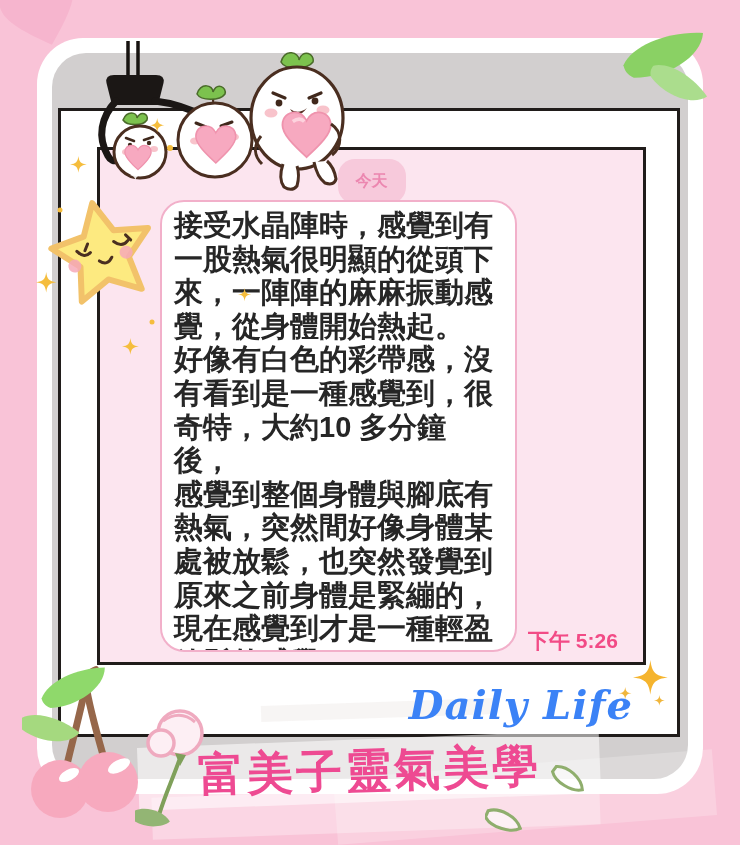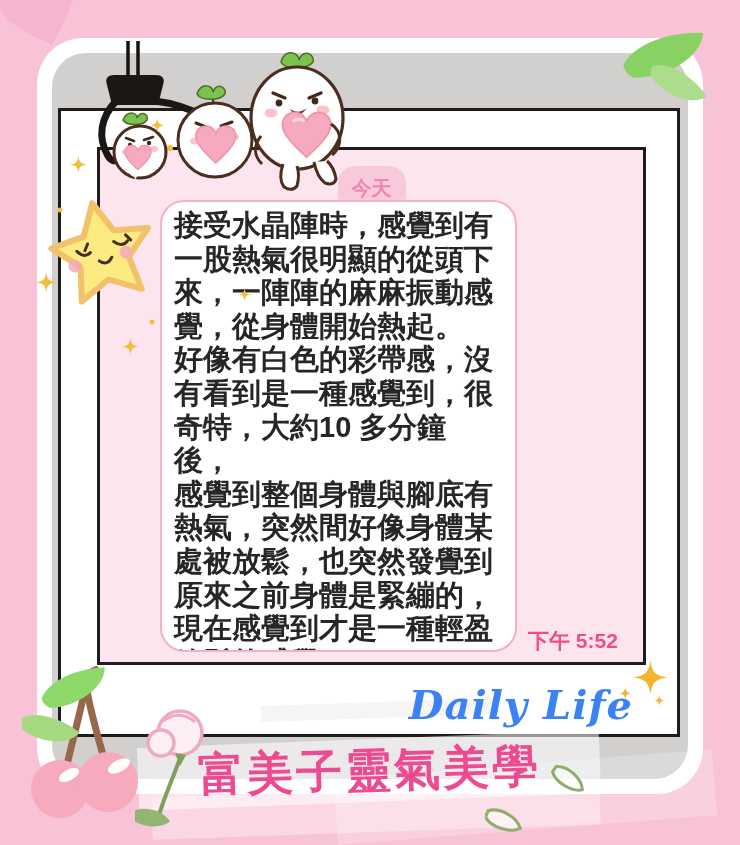--- a/index.html
+++ b/index.html
@@ -6,23 +6,23 @@
   .canvas{position:relative;width:740px;height:845px;background:#f9c3d7;overflow:hidden;
           font-family:"Liberation Sans","DejaVu Sans",sans-serif;}
   .abs{position:absolute;}
   .bg-heart{left:-18px;top:-22px;z-index:0;opacity:.55;}
   .frame{left:37px;top:38px;width:666px;height:756px;background:#ffffff;border-radius:46px;z-index:1;}
   .gray-panel{left:52px;top:53px;width:636px;height:726px;background:#d2cfcf;border-radius:34px;z-index:2;}
   .polaroid{left:58px;top:108px;width:622px;height:629px;background:#ffffff;
             border:3px solid #201c1a;box-sizing:border-box;z-index:3;}
   .chat-area{left:97px;top:147px;width:549px;height:518px;background:#fce5ef;
              border:3px solid #201c1a;box-sizing:border-box;z-index:4;}
-  .date-pill{position:relative;margin:16px auto 0 auto;width:68px;height:45px;background:#f7c9db;
+  .date-pill{position:relative;margin:9px auto 0 auto;width:68px;height:45px;background:#f7c9db;
              border-radius:17px;display:flex;align-items:center;justify-content:center;
-             color:#ec87b0;font-size:20px;font-weight:700;}
+             color:#ec87b0;font-size:16px;font-weight:700;}
   .bubble{position:absolute;left:60px;top:50px;width:357px;height:452px;background:#ffffff;
           border:2.5px solid #f2b0ca;border-radius:24px;box-sizing:border-box;
           padding:7px 12px;overflow:hidden;}
   .bubble-text{white-space:pre-line;font-size:29px;line-height:33.6px;font-weight:700;
                color:#262626;letter-spacing:0px;}
   .timestamp{position:absolute;left:428px;top:477px;color:#f24b86;font-size:21px;font-weight:700;}
   .tape{position:absolute;left:200px;bottom:16px;width:235px;height:16px;
         background:rgba(238,232,230,0.45);transform:rotate(-2deg);}
   .daily-life{position:absolute;right:44px;bottom:6px;color:#3b82f6;
               font-family:"DejaVu Serif","Liberation Serif",serif;font-style:italic;font-weight:700;
@@ -77,21 +77,21 @@
 好像有白色的彩帶感，沒
 有看到是一種感覺到，很
 奇特，大約10 多分鐘後，
 感覺到整個身體與腳底有
 熱氣，突然間好像身體某
 處被放鬆，也突然發覺到
 原來之前身體是緊繃的，
 現在感覺到才是一種輕盈
 放鬆的感覺。</div>
     </div>
-    <div class="timestamp">下午 5:52</div>
+    <div class="timestamp">下午 5:26</div>
   </div>
 
   <svg class="abs claw" width="170" height="170" viewBox="0 0 170 170">
     <line x1="33" y1="16" x2="33" y2="52" stroke="#16120f" stroke-width="3.5"></line>
     <line x1="43" y1="16" x2="43" y2="52" stroke="#16120f" stroke-width="3.5"></line>
     <path d="M19 50 L61 50 Q70 50 68.5 58 L63 80 L17 80 L11.5 58 Q10 50 19 50 Z" fill="#1b1715"></path>
     <path d="M21 76 C6 92 2 112 13 131 C15 135 19 137 23 135" fill="none" stroke="#1b1715" stroke-width="7" stroke-linecap="round"></path>
     <path d="M60 76 C94 80 128 98 152 122" fill="none" stroke="#1b1715" stroke-width="7" stroke-linecap="round"></path>
   </svg>
 

